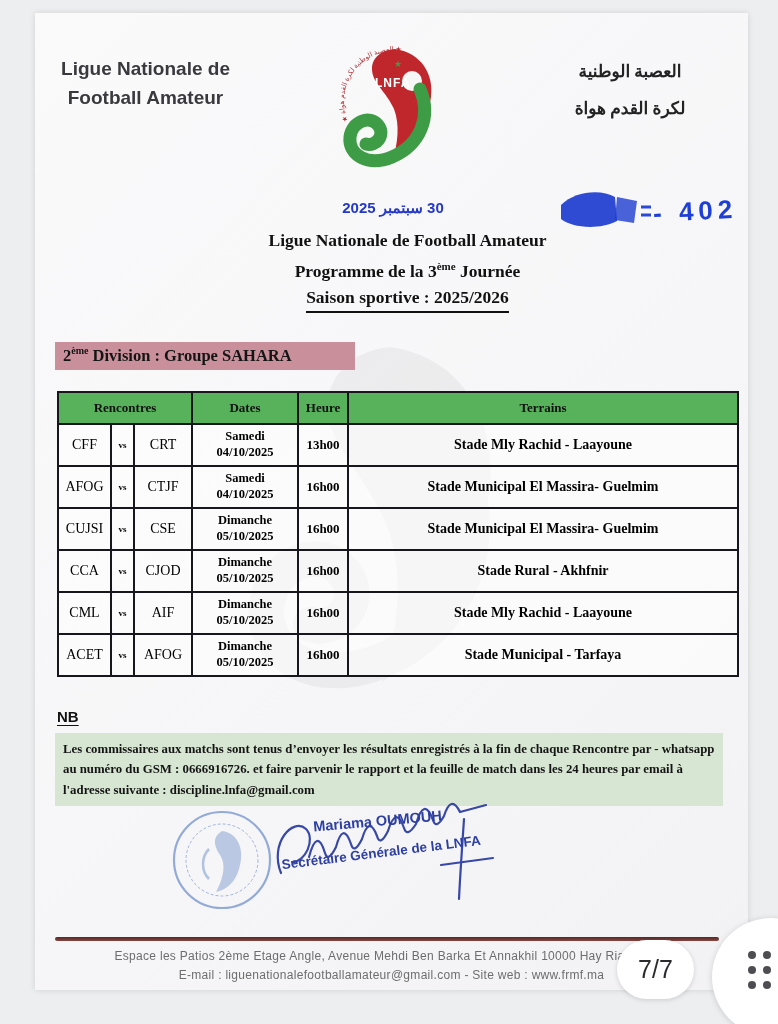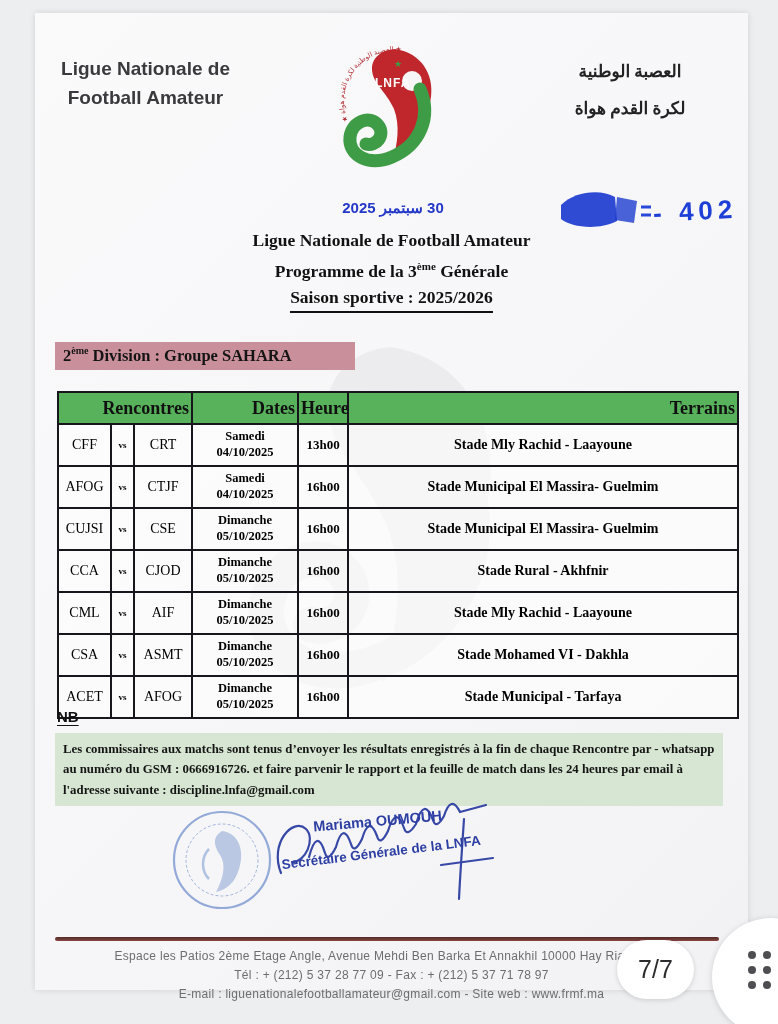--- a/index.html
+++ b/index.html
@@ -25,21 +25,21 @@
   }
   .logo-wrap{position:absolute;left:288px;top:16px;width:140px;text-align:center;}
   .logo-date{
     margin-top:14px;direction:rtl;
     font-family:"Liberation Sans", sans-serif;font-weight:bold;
     font-size:15px;color:#2438c8;letter-spacing:2px;
   }
   .registry-stamp{position:absolute;left:520px;top:172px;width:180px;height:52px;}
   
   .title-block{
-    position:absolute;left:0;top:214px;width:100%;text-align:center;
+    position:absolute;left:16px;top:214px;width:100%;text-align:center;
     font-weight:bold;font-size:17.5px;line-height:26px;color:#111;
   }
   .title-block sup{font-size:11px;}
   .title-season{display:inline-block;border-bottom:2px solid #111;padding-bottom:1px;}
   
   .division-banner{
     position:absolute;left:20px;top:329px;width:300px;height:28px;
     background:var(--division-pink,#c9909b);
     font-weight:bold;font-size:16.5px;color:#141414;
     padding:3px 9px 0 8px;box-sizing:border-box;
@@ -51,21 +51,21 @@
   table.matches{
     position:absolute;left:22px;top:378px;width:682px;
     border-collapse:collapse;table-layout:fixed;
   }
   table.matches th,table.matches td{
     border:2px solid #16161c;text-align:center;vertical-align:middle;
     overflow:hidden;padding:0 2px;
   }
   table.matches th{
     background:var(--table-header-green,#58b25c);
-    font-size:18px;font-weight:bold;color:#101010;height:30px;text-align:right;
+    font-size:13px;font-weight:bold;color:#101010;height:30px;
   }
   table.matches td{height:40px;background:rgba(255,255,255,.55);}
   td.c-team{font-weight:normal;font-size:14px;}
   td.c-vs{font-weight:bold;font-size:9px;border-radius:10px;}
   td.c-date{font-weight:bold;font-size:12.5px;line-height:1.25;}
   td.c-time{font-weight:bold;font-size:13px;}
   td.c-venue{font-weight:bold;font-size:14px;}
   
   .nb-label{
     position:absolute;left:22px;top:695px;
@@ -161,21 +161,21 @@
 
   <svg class="registry-stamp" width="180" height="52" viewBox="0 0 180 52">
     <path d="M6 20 C 20 6 46 4 60 12 L 62 36 C 42 46 16 42 6 34 Z" fill="#1d3ccf" opacity="0.92"></path>
     <path d="M62 12 l20 4 -3 22 -19 -3 z" fill="#1d3ccf" opacity="0.8"></path>
     <path d="M86 22 h10 M86 30 h10" stroke="#2a49d8" stroke-width="3"></path>
     <text x="98" y="36" font-family="Liberation Sans, sans-serif" font-size="26" font-weight="bold" fill="#1e3fd6" letter-spacing="5" transform="rotate(-3 120 26)">- 402</text>
   </svg>
 
   <div class="title-block">
     <div>Ligue Nationale de Football Amateur</div>
-    <div><span>Programme de la 3</span><sup>ème</sup><span> Générale</span></div>
+    <div><span>Programme de la 3</span><sup>ème</sup><span> Journée</span></div>
     <div><span class="title-season">Saison sportive : 2025/2026</span></div>
   </div>
 
   <div class="division-banner"><span>2</span><sup>ème</sup><span> Division : Groupe SAHARA</span></div>
 
   <table class="matches">
     <colgroup>
       <col style="width:53px">
         <col style="width:23px">
         <col style="width:58px">
@@ -242,31 +242,20 @@
         <td class="c-vs">vs</td>
         <td class="c-team">AIF</td>
         <td class="c-date">
           <div>Dimanche</div>
             <div>05/10/2025</div>
         </td>
         <td class="c-time">16h00</td>
         <td class="c-venue">Stade Mly Rachid - Laayoune</td>
       </tr>
         <tr>
-        <td class="c-team">CSA</td>
-        <td class="c-vs">vs</td>
-        <td class="c-team">ASMT</td>
-        <td class="c-date">
-          <div>Dimanche</div>
-            <div>05/10/2025</div>
-        </td>
-        <td class="c-time">16h00</td>
-        <td class="c-venue">Stade Mohamed VI - Dakhla</td>
-      </tr>
-        <tr>
         <td class="c-team">ACET</td>
         <td class="c-vs">vs</td>
         <td class="c-team">AFOG</td>
         <td class="c-date">
           <div>Dimanche</div>
             <div>05/10/2025</div>
         </td>
         <td class="c-time">16h00</td>
         <td class="c-venue">Stade Municipal - Tarfaya</td>
       </tr>
@@ -290,21 +279,20 @@
       <path d="M201 18 C 199 48 197 76 196 98"></path>
       <path d="M178 64 L 230 57"></path>
     </g>
   </svg>
   <div class="sig-name">Mariama OUMOUH</div>
   <div class="sig-role">Secrétaire Générale de la LNFA</div>
 
   <div class="footer-line"></div>
   <div class="footer-text">
     <div>Espace les Patios 2ème Etage Angle, Avenue Mehdi Ben Barka Et Annakhil 10000 Hay Riad Rabat</div>
-    <div>Tél : + (212) 5 37 28 77 09 - Fax : + (212) 5 37 71 78 97</div>
     <div>E-mail : liguenationalefootballamateur@gmail.com - Site web : www.frmf.ma</div>
   </div>
 </div>
 
 <div class="page-pill">7/7</div>
 <div class="dots-btn">
   <div class="dots-grid">
     <i></i>
       <i></i>
       <i></i>

